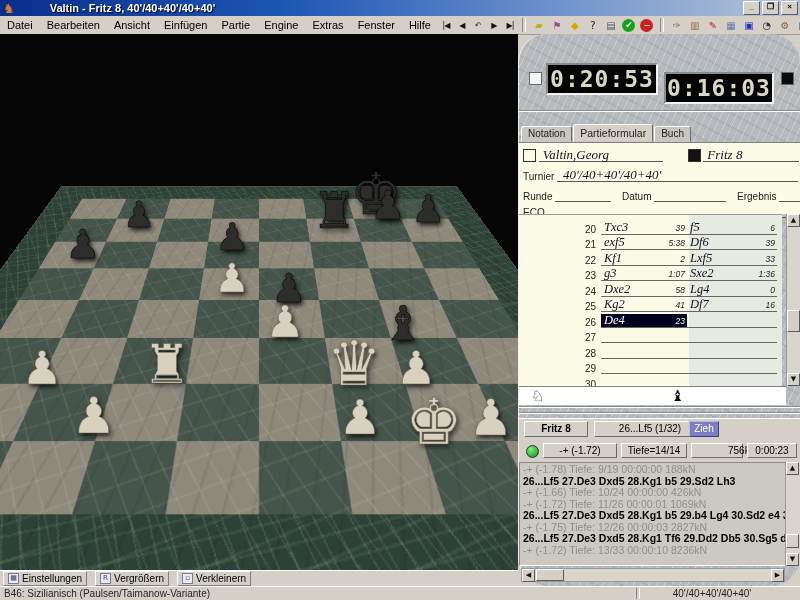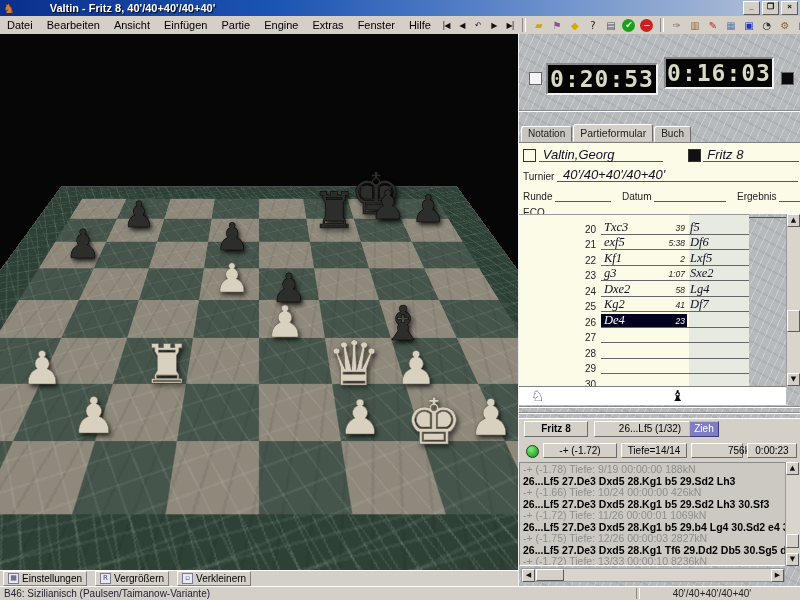--- a/index.html
+++ b/index.html
@@ -59,50 +59,50 @@
     border-top:1px solid #fff;display:flex;align-items:center;padding-left:3px;box-sizing:border-box;}
   .flatbtn{display:flex;align-items:center;height:13px;border:1px solid;
     border-color:#fff #808080 #808080 #fff;background:#d4d0c8;padding:0 4px;margin-right:8px;
     font-size:10px;}
   .miniico{width:9px;height:9px;border:1px solid #7a7a9a;background:#e9e9f2;font-size:7px;
     line-height:8px;text-align:center;color:#446;margin-right:3px;font-family:"DejaVu Sans",sans-serif;}
   
   #right-pane{position:absolute;left:518px;top:34px;width:282px;height:552px;
     background:#b7babd;border-left:1px solid #f0f0f0;box-sizing:border-box;
     background-image:repeating-linear-gradient(115deg,rgba(255,255,255,.25) 0 1px,transparent 1px 7px),
-      repeating-linear-gradient(28deg,rgba(118,126,134,.18) 0 2px,transparent 2px 12px);}
+      repeating-linear-gradient(28deg,rgba(118,126,134,.18) 0 2px,transparent 2px 12px);border-radius:29px;}
   
   #clock-panel{position:absolute;left:0;top:0;width:282px;height:84px;}
   .lcd{position:absolute;background:#050505;border:2px solid;border-color:#898989 #f2f2f2 #f2f2f2 #898989;
     color:#d9d9c6;font-family:"DejaVu Sans Mono",monospace;font-size:23px;font-weight:bold;
     text-align:center;line-height:28px;letter-spacing:1px;box-sizing:border-box;}
   #lcd-white{left:27px;top:29px;width:112px;height:32px;}
-  #lcd-black{left:145px;top:23px;width:110px;height:32px;}
+  #lcd-black{left:145px;top:38px;width:110px;height:32px;}
   .side-ind{position:absolute;width:11px;height:11px;border:1px solid #666;}
   #ind-white{left:10px;top:38px;background:#f4f4f4;}
   #ind-black{left:262px;top:38px;background:#0a0a0a;}
   .groove{border-top:1px solid #8a8a8a;border-bottom:1px solid #fff;height:0;}
   #clock-groove{position:absolute;left:0;top:76px;width:282px;}
   
   #tab-row{position:absolute;left:0;top:92px;width:262px;height:16px;display:flex;align-items:flex-end;
     padding-left:2px;box-sizing:border-box;}
   .tab{height:14px;line-height:14px;padding:0 6px;font-size:10px;background:#c9c6bf;
     border:1px solid;border-color:#fff #6a6a6a #c9c6bf #fff;border-radius:3px 3px 0 0;margin-right:1px;color:#222;}
   .tab.active{height:16px;line-height:16px;background:#d4d0c8;font-size:10.5px;z-index:2;}
   
   #form{position:absolute;left:0;top:108px;width:282px;height:72px;background:#fcfbe8;
     border-top:1px solid #808080;box-sizing:border-box;font-size:10px;}
   .frow{position:absolute;left:4px;right:4px;white-space:nowrap;}
-  .script{font-family:Liberation Sans, sans-serif;font-style:italic;font-size:13px;color:#101020;}
+  .script{font-family:Liberation Serif, serif;font-style:italic;font-size:13px;color:#101020;}
   .ffield{display:inline-block;border-bottom:1px solid #555;vertical-align:bottom;height:14px;}
   .fsq{display:inline-block;width:11px;height:11px;border:1px solid #333;vertical-align:-2px;}
   .fsq.blk{background:#111;}
   .flabel{color:#222;}
   
-  #notation{position:absolute;left:0;top:180px;width:230px;height:172px;background:#fcfbe8;
+  #notation{position:absolute;left:0;top:180px;width:263px;height:172px;background:#fcfbe8;
     border-top:1px solid #9a9a9a;overflow:hidden;box-sizing:border-box;}
   #nrows{position:absolute;left:0;top:4px;width:266px;}
   #nband{position:absolute;left:170px;top:0;width:96px;height:172px;background:#e7eae1;}
   .nrow{position:relative;height:15.5px;display:flex;align-items:flex-end;}
   .mno{width:82px;text-align:right;padding-right:5px;font-size:10px;color:#222;box-sizing:border-box;}
   .mcell{position:relative;display:flex;align-items:flex-end;border-bottom:1px solid #666;
     height:14px;box-sizing:border-box;gap:16px;}
   .mcell.w{width:86px;}
   .mcell.b{width:90px;}
   .mv{flex:1;font-family:"Liberation Serif",serif;font-style:italic;font-size:12.5px;
@@ -543,21 +543,20 @@
       <div class="ebox" id="eng-depth">Tiefe=14/14</div>
       <div class="ebox" id="eng-speed">756kN/s</div>
       <div class="ebox" id="eng-time">0:00:23</div>
     </div>
 
     <div id="analysis">
       <div id="alines">
           <div class="aline info">-+  (-1.78)   Tiefe: 9/19   00:00:00   188kN</div>
           <div class="aline moves">26...Lf5 27.De3 Dxd5 28.Kg1 b5 29.Sd2 Lh3</div>
           <div class="aline info">-+  (-1.66)   Tiefe: 10/24   00:00:00   426kN</div>
-          <div class="aline moves">26...Lf5 27.De3 Dxd5 28.Kg1 b5 29.Sd2 Lh3 30.Sf3</div>
           <div class="aline info">-+  (-1.72)   Tiefe: 11/26   00:00:01   1069kN</div>
           <div class="aline moves">26...Lf5 27.De3 Dxd5 28.Kg1 b5 29.b4 Lg4 30.Sd2 e4 31.De1</div>
           <div class="aline info">-+  (-1.75)   Tiefe: 12/26   00:00:03   2827kN</div>
           <div class="aline moves">26...Lf5 27.De3 Dxd5 28.Kg1 Tf6 29.Dd2 Db5 30.Sg5 d5</div>
           <div class="aline info">-+  (-1.72)   Tiefe: 13/33   00:00:10   8236kN</div>
         </div>
     </div>
     <div class="vscroll" id="ana-scroll">
       <span class="sbtn" style="top:0;">▲</span>
       <span class="sthumb" style="top:72px;height:14px;"></span>

